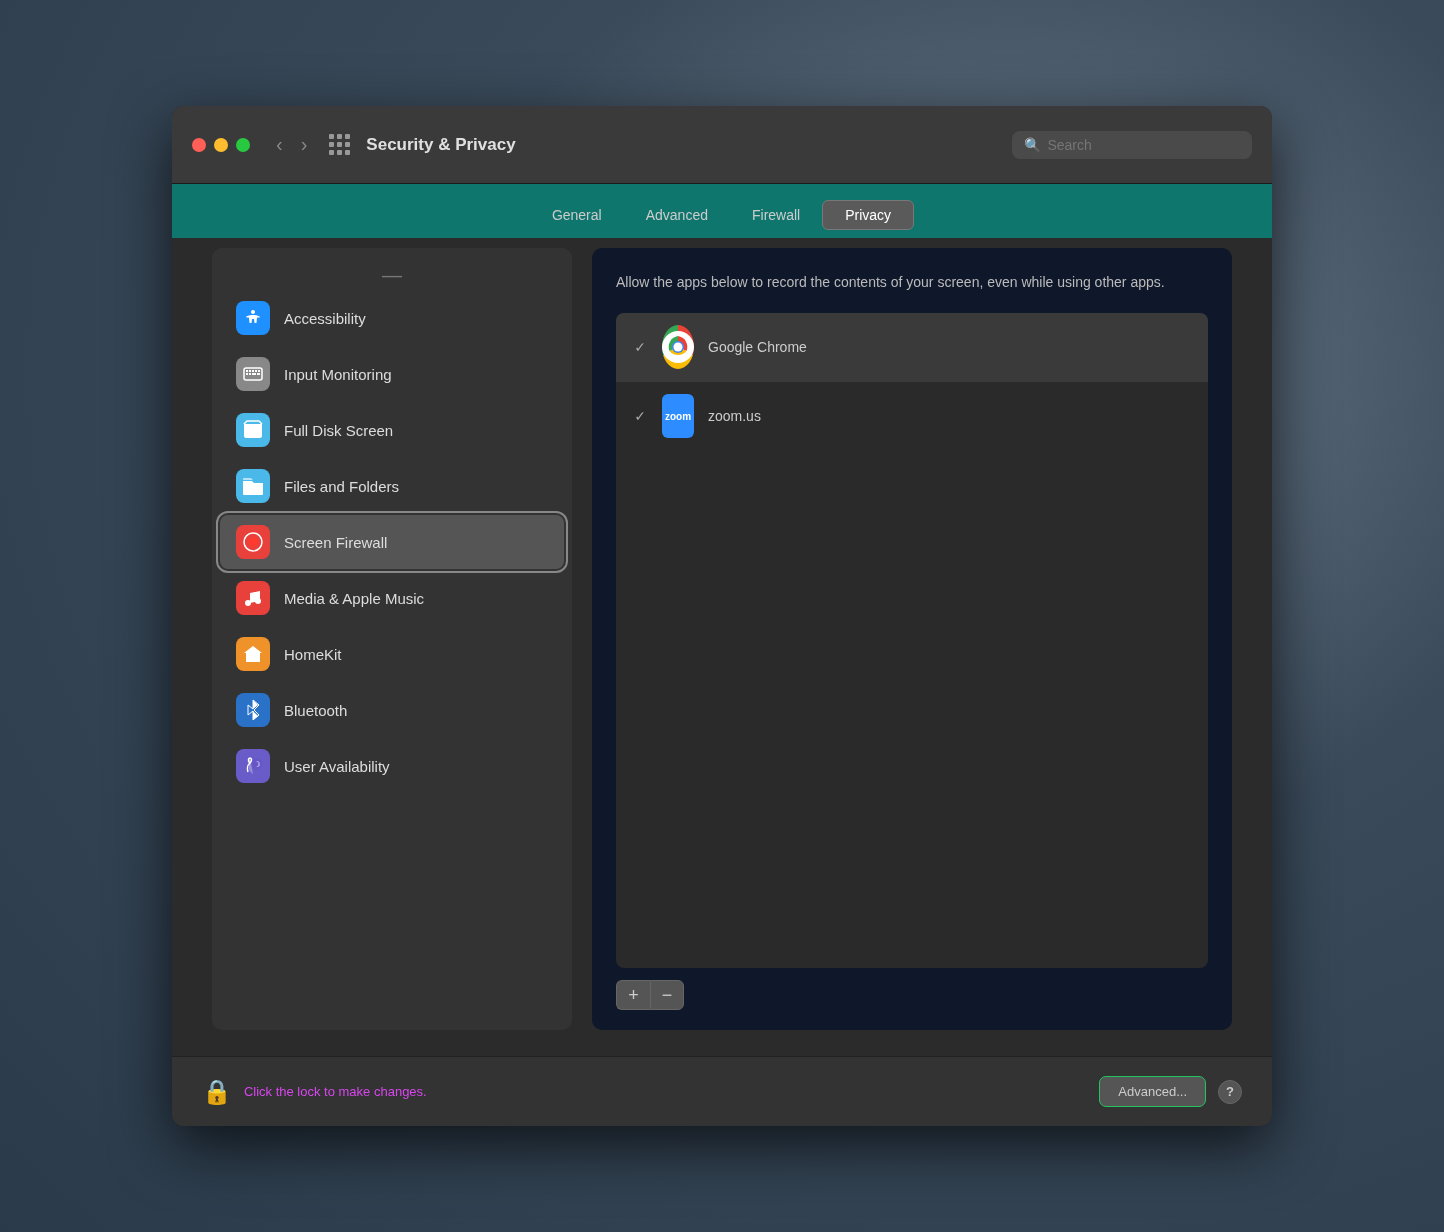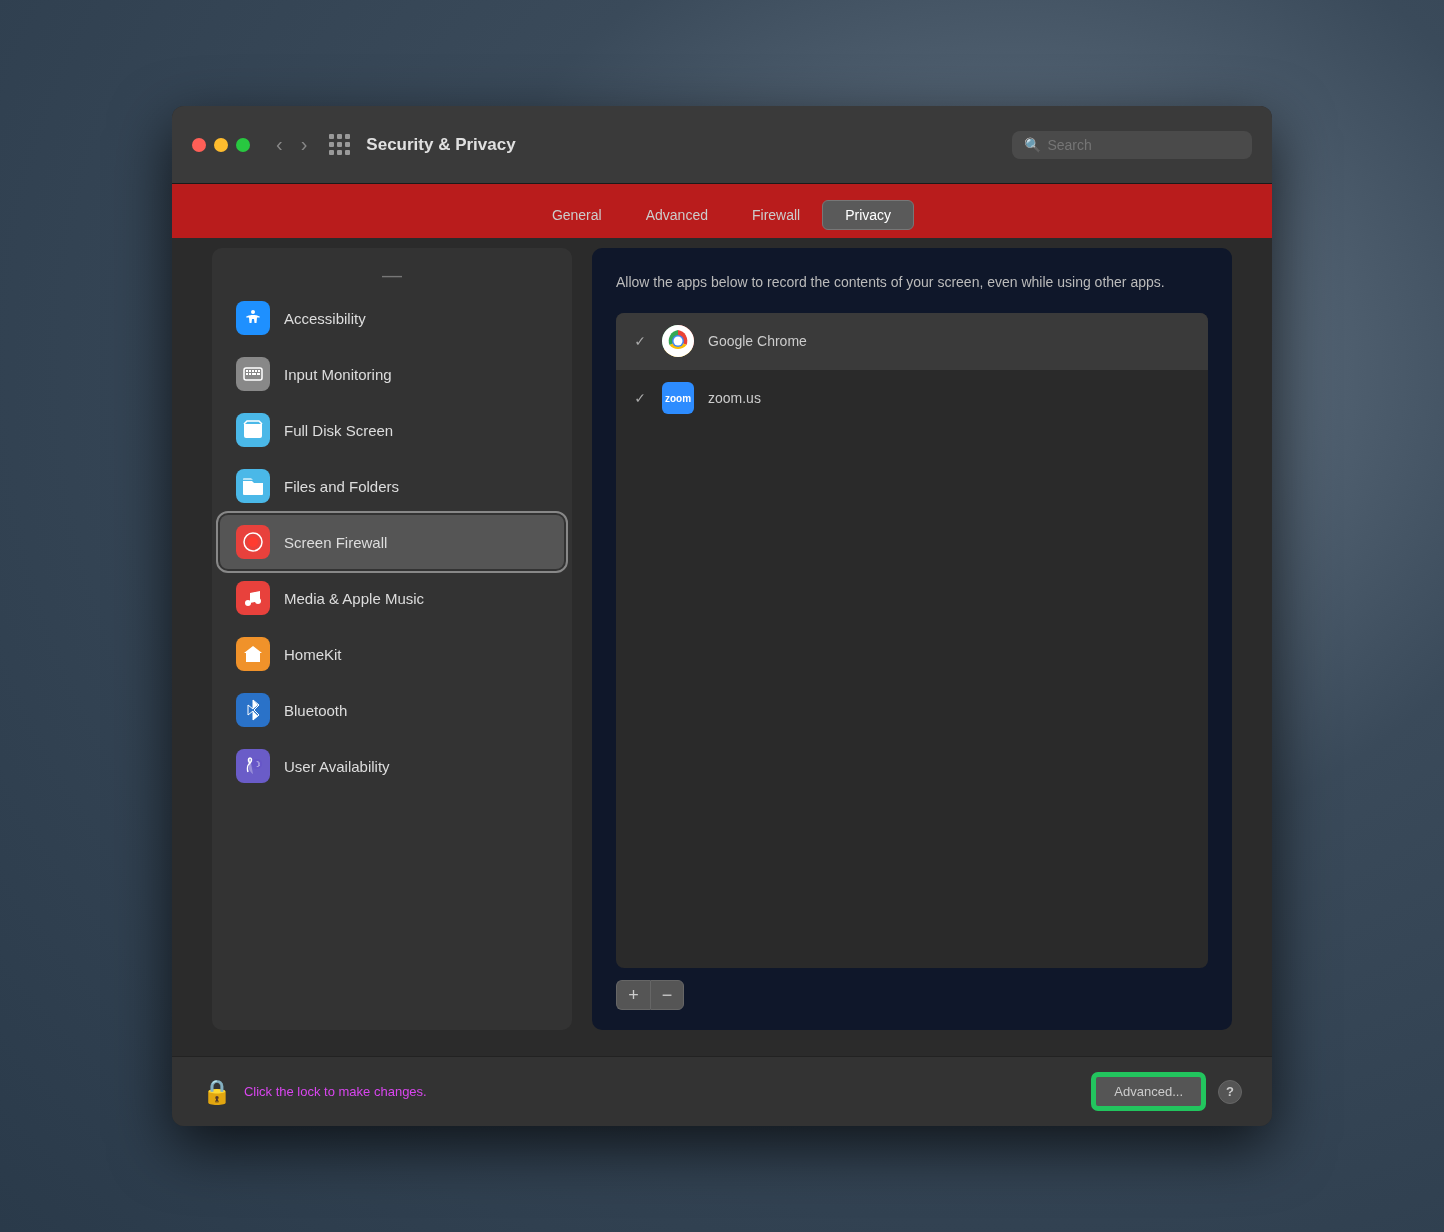--- a/index.html
+++ b/index.html
@@ -115,21 +115,21 @@
     .search-icon-svg {
       color: #999;
       font-size: 14px;
     }
 
     
     .tabs-bar {
       display: flex;
       justify-content: center;
       padding: 16px 0 8px 0;
-      background: #b91c1c;
+      background: #0f766e;
       flex-shrink: 0;
     }
 
     .tab {
       padding: 6px 22px;
       border-radius: 6px;
       font-size: 14px;
       color: #ccc;
       cursor: pointer;
       border: none;
@@ -250,21 +250,21 @@
       height: 16px;
       display: flex;
       align-items: center;
       justify-content: center;
       color: #aaa;
       font-size: 14px;
     }
 
     .app-icon-img {
       width: 32px;
-      height: 32px;
+      height: 44px;
       border-radius: 6px;
       display: flex;
       align-items: center;
       justify-content: center;
       font-size: 16px;
       flex-shrink: 0;
     }
 
     .chrome-icon {
       background: radial-gradient(circle at 50% 50%, #4285f4 0%, #4285f4 30%, transparent 30%),
@@ -337,21 +337,21 @@
 
     .bottom-right {
       margin-left: auto;
       display: flex;
       gap: 12px;
       align-items: center;
     }
 
     .advanced-btn {
       background: #555;
-      border: 5px solid #22c55e;
+      border: 1px solid #22c55e;
       color: #ccc;
       padding: 7px 18px;
       border-radius: 7px;
       font-size: 13px;
       cursor: pointer;
     }
 
     .help-btn {
       width: 24px;
       height: 24px;

